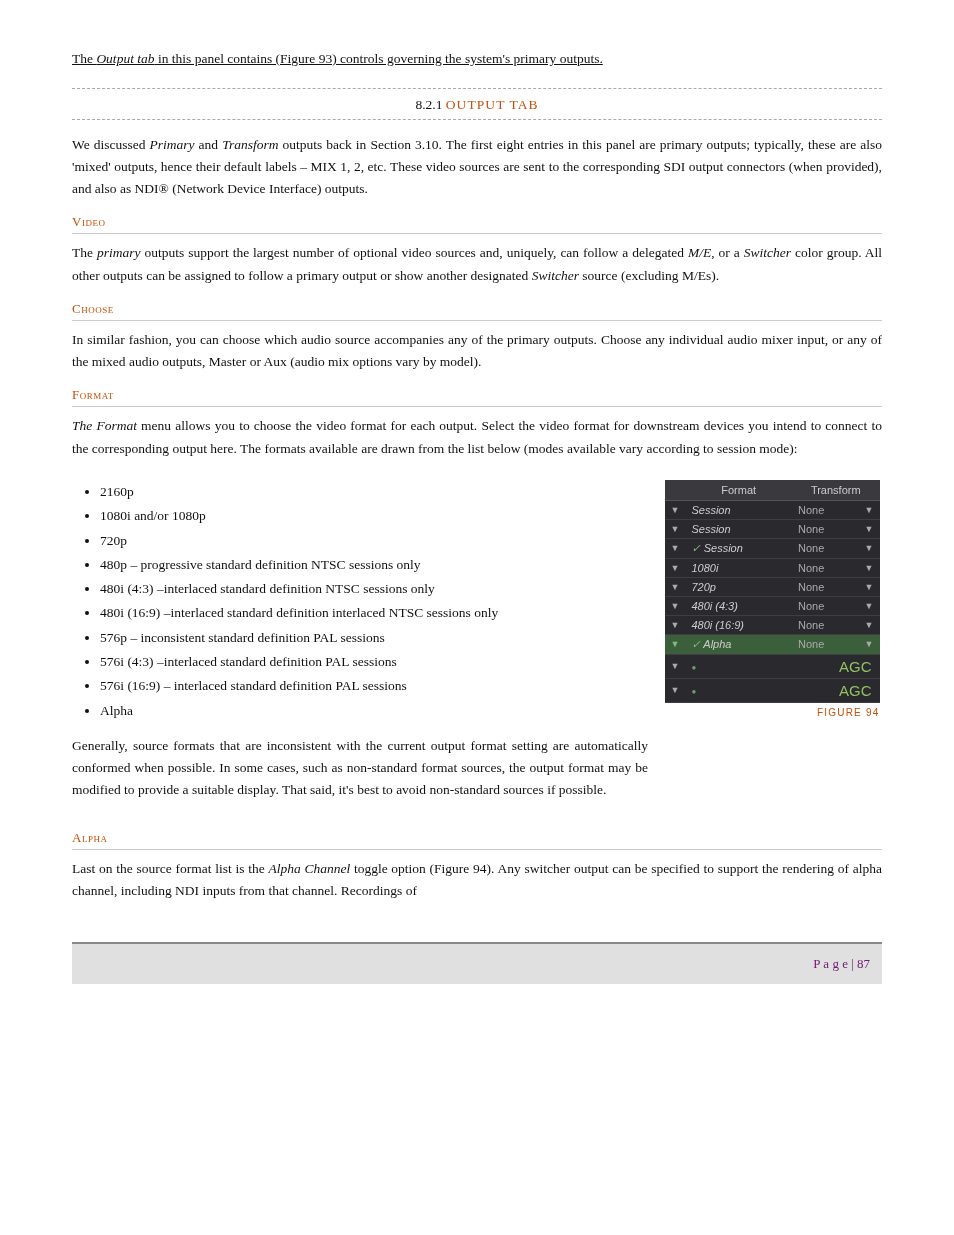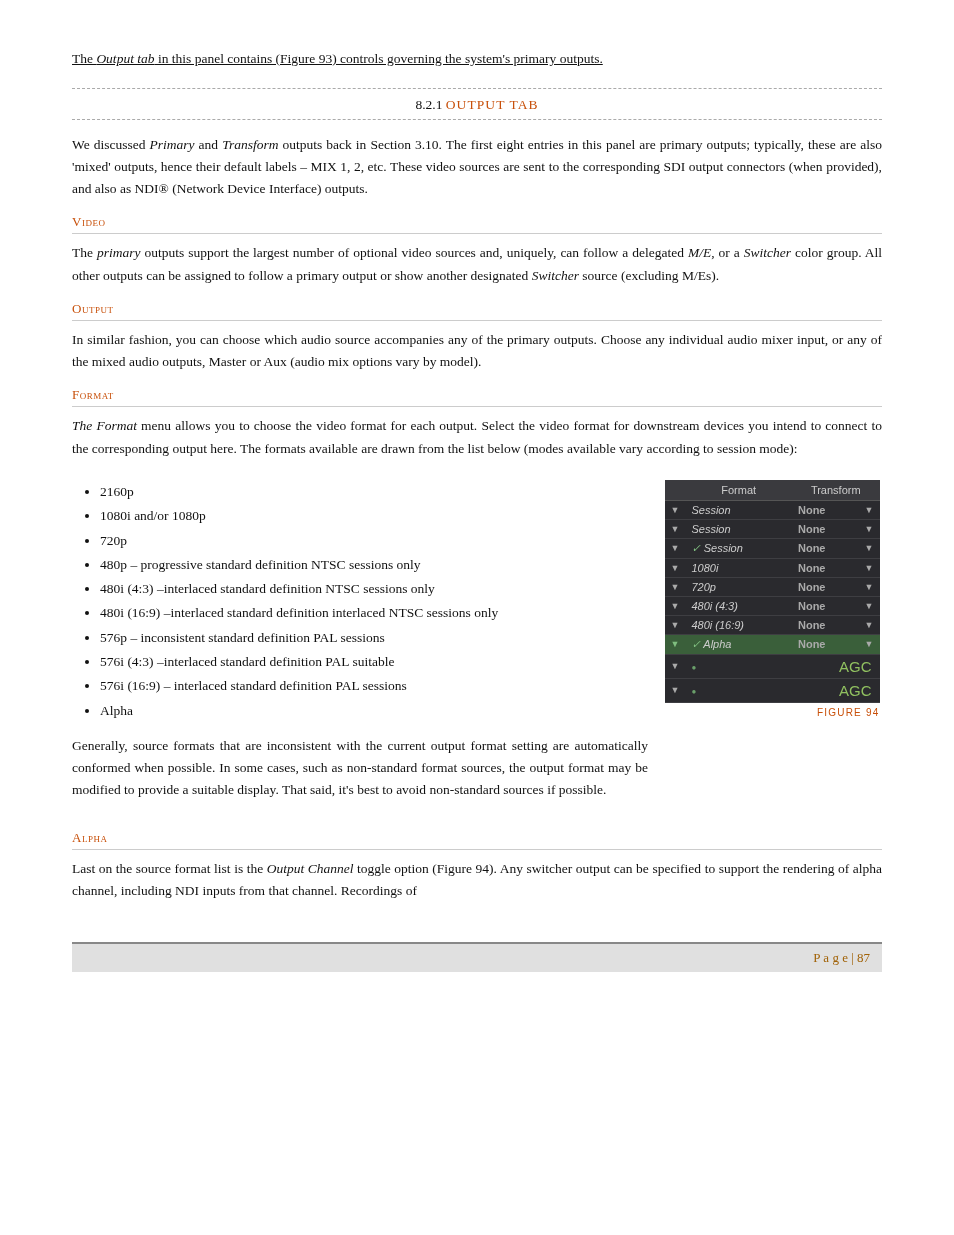--- a/index.html
+++ b/index.html
@@ -142,21 +142,20 @@
 
     .fig-table .format-cell {
       min-width: 80px;
       font-style: italic;
     }
 
     .fig-table .none-cell {
       color: #aaa;
       min-width: 50px;
       text-align: left;
-      font-weight: bold;
     }
 
     .fig-table .agc-cell {
       color: #a0c070;
       font-size: 15px;
       text-align: right;
       padding-right: 6px;
     }
 
     .fig-table .dot-cell {
@@ -172,25 +171,25 @@
       text-align: right;
       width: 215px;
       margin-top: 4px;
       text-transform: uppercase;
     }
 
     .page-footer {
       margin-top: 40px;
       border-top: 2px solid #888;
       background: #e0e0e0;
-      padding: 6px 12px;
+      padding: 12px 12px;
       display: flex;
       justify-content: flex-end;
       font-size: 13px;
-      color: #a16207;
+      color: #701a75;
       font-family: Georgia, serif;
     }
 
     em { font-style: italic; }
 
     .check-mark { color: #7fbe7f; }
   </style>
 </head>
 <body>
 
@@ -209,41 +208,41 @@
 <p class="body-para">
   We discussed <em>Primary</em> and <em>Transform</em> outputs back in Section 3.10. The first eight entries in this panel are primary outputs; typically, these are also 'mixed' outputs, hence their default labels – MIX 1, 2, etc.  These video sources are sent to the corresponding SDI output connectors (when provided), and also as NDI® (Network Device Interface) outputs.
 </p>
 
 <div class="subsection-label">Video</div>
 <hr class="subsection-rule">
 <p class="body-para">
   The <em>primary</em> outputs support the largest number of optional video sources and, uniquely, can follow a delegated <em>M/E</em>, or a <em>Switcher</em> color group.  All other outputs can be assigned to follow a primary output or show another designated <em>Switcher</em> source (excluding M/Es).
 </p>
 
-<div class="subsection-label">Output</div>
+<div class="subsection-label">Choose</div>
 <hr class="subsection-rule">
 <p class="body-para">In similar fashion, you can choose which audio source accompanies any of the primary outputs.  Choose any individual audio mixer input, or any of the mixed audio outputs, Master or Aux (audio mix options vary by model).</p>
 
 <div class="subsection-label">Format</div>
 <hr class="subsection-rule">
 <p class="body-para">
   <em>The Format</em> menu allows you to choose the video format for each output. Select the video format for downstream devices you intend to connect to the corresponding output here. The formats available are drawn from the list below (modes available vary according to session mode):
 </p>
 
 <div class="two-col">
   <div class="col-left">
     <ul class="bullet-list">
       <li>2160p</li>
       <li>1080i and/or 1080p</li>
       <li>720p</li>
       <li>480p – progressive standard definition NTSC sessions only</li>
       <li>480i (4:3) –interlaced standard definition NTSC sessions only</li>
       <li>480i (16:9) –interlaced standard definition interlaced NTSC sessions only</li>
       <li>576p – inconsistent standard definition PAL sessions</li>
-      <li>576i (4:3) –interlaced standard definition PAL suitable</li>
+      <li>576i (4:3) –interlaced standard definition PAL sessions</li>
       <li>576i (16:9) – interlaced standard definition PAL sessions</li>
       <li>Alpha</li>
     </ul>
 
     <p class="body-para">Generally, source formats that are inconsistent with the current output format setting are automatically conformed when possible.  In some cases, such as non-standard format sources, the output format may be modified to provide a suitable display.  That said, it's best to avoid non-standard sources if possible.</p>
   </div>
 
   <div class="col-right">
 
     <table class="fig-table">
@@ -315,18 +314,18 @@
         </tr>
       </tbody>
     </table>
     <div class="figure-label">FIGURE 94</div>
   </div>
 </div>
 
 <div class="subsection-label">Alpha</div>
 <hr class="subsection-rule">
 <p class="body-para">
-  Last on the source format list is the <em>Output Channel</em> toggle option (Figure 94).  Any switcher output can be specified to support the rendering of alpha channel, including NDI inputs from that channel.  Recordings of
+  Last on the source format list is the <em>Alpha Channel</em> toggle option (Figure 94).  Any switcher output can be specified to support the rendering of alpha channel, including NDI inputs from that channel.  Recordings of
 </p>
 
 <div class="page-footer">
   <span>P a g e  | 87</span>
 </div>
 
 </body></html>

